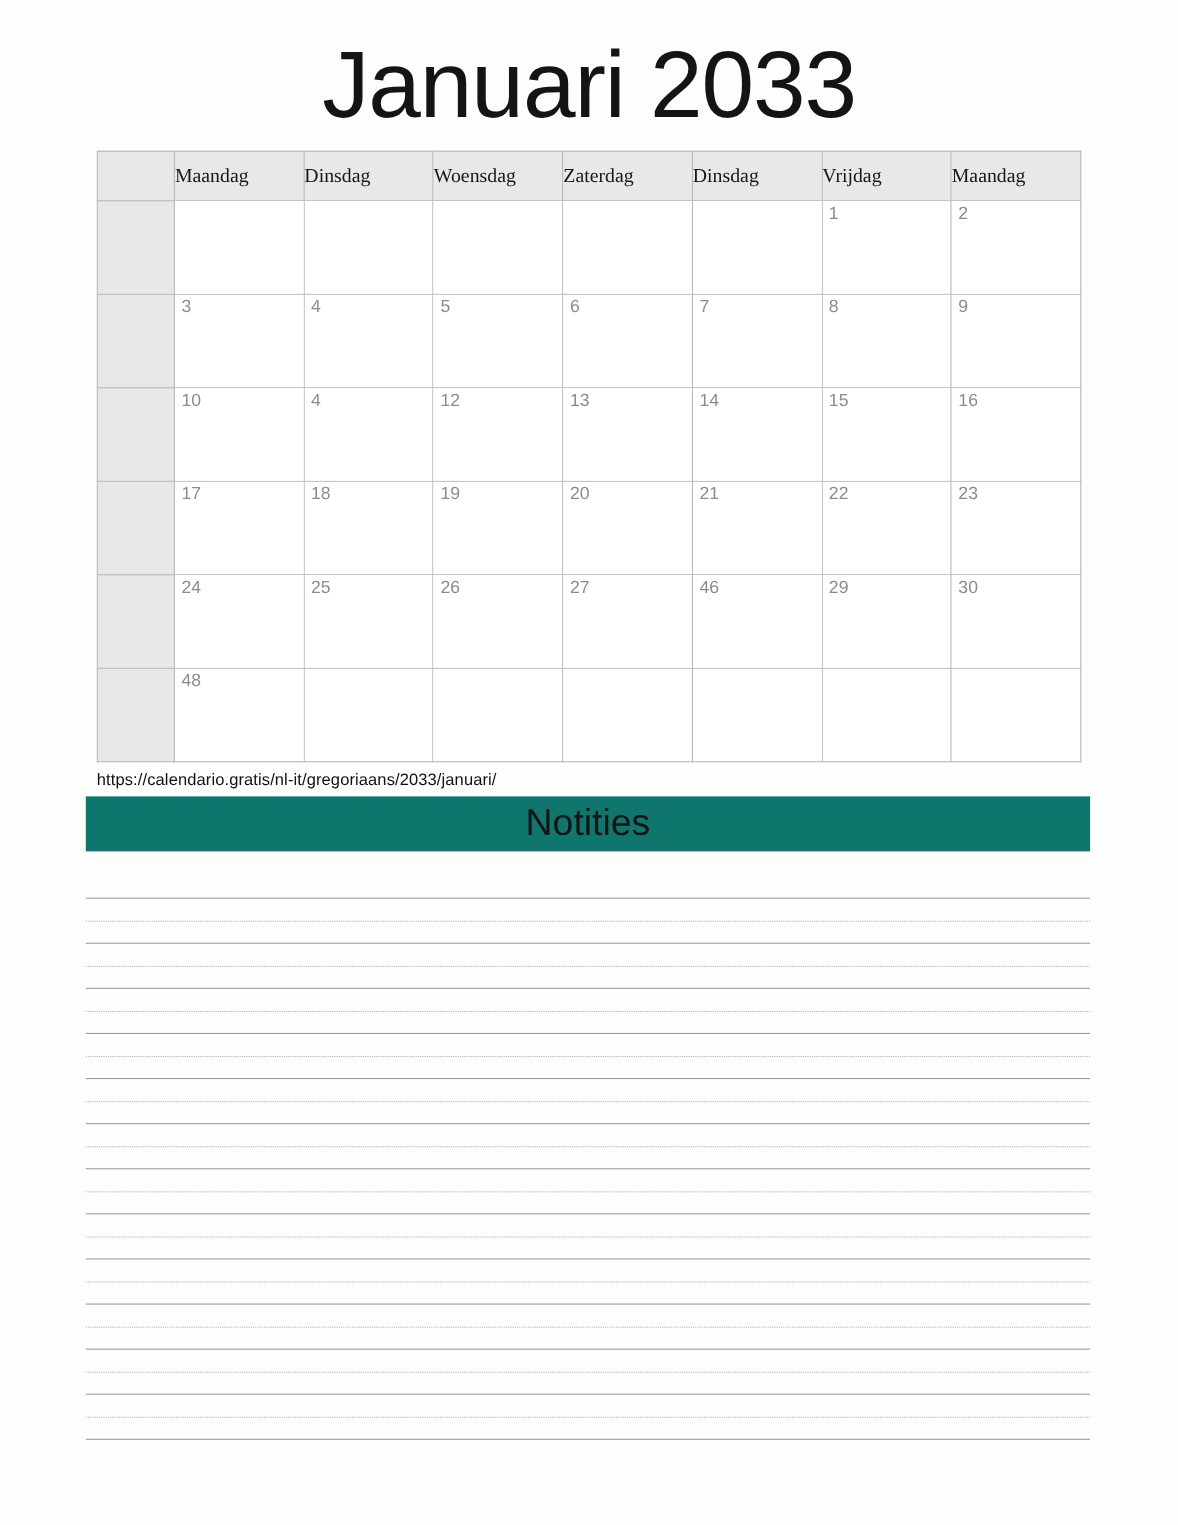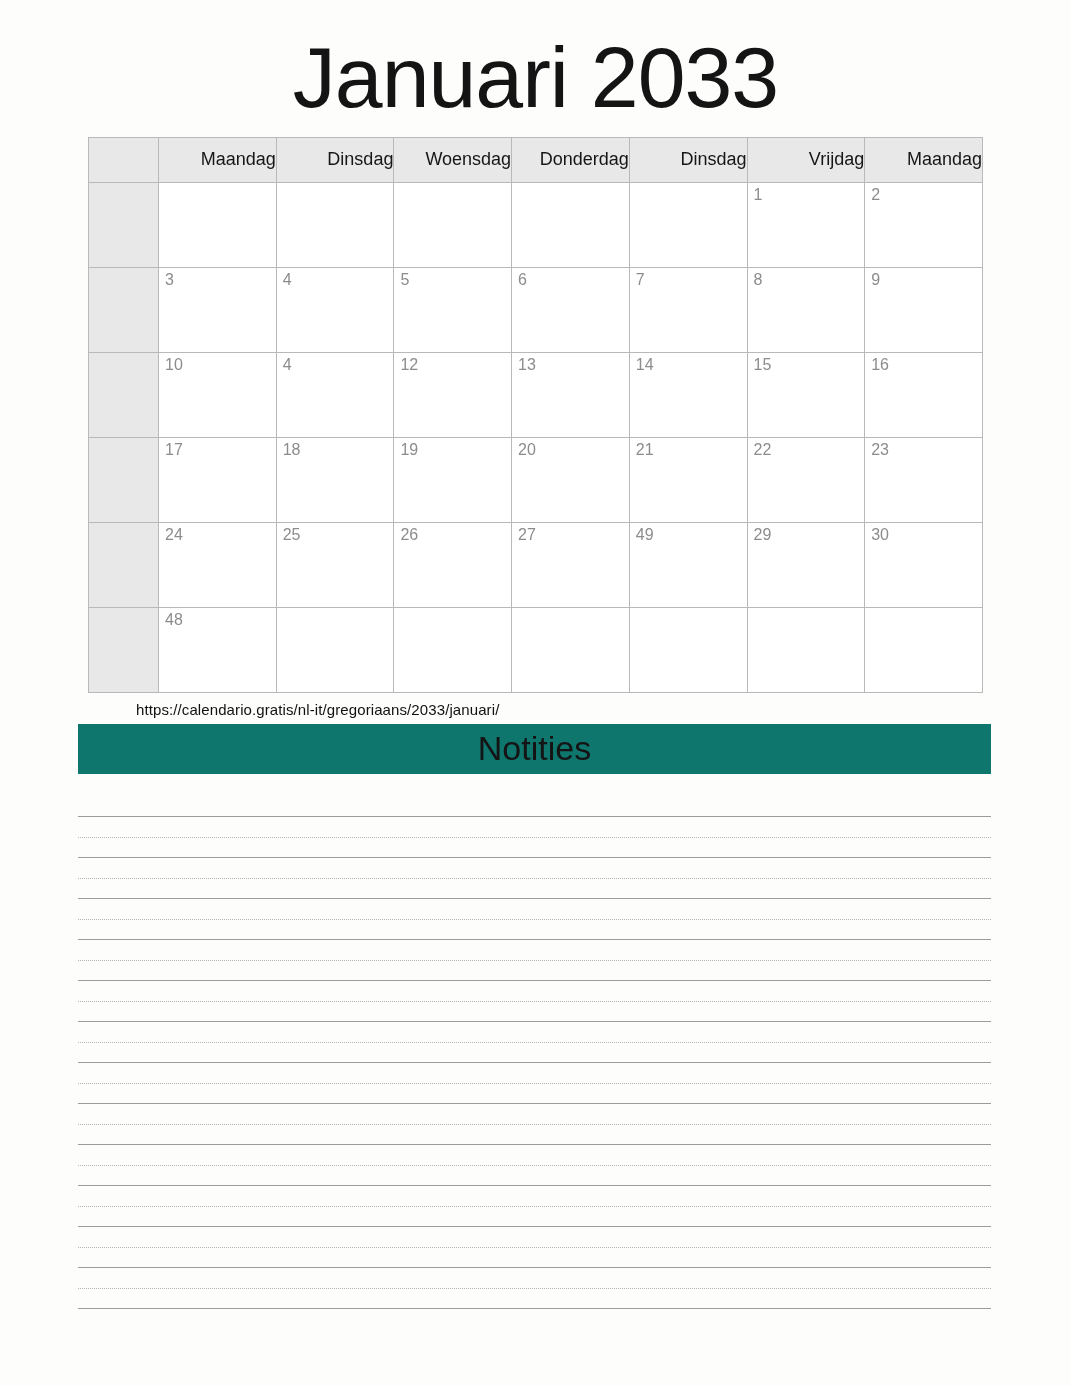--- a/index.html
+++ b/index.html
@@ -48,23 +48,24 @@
   table.calendar td {
     border: 1px solid #b9b9b9;
     padding: 0;
     vertical-align: top;
   }
   table.calendar thead th {
     background: #e8e8e8;
     font-size: 18px;
     font-weight: normal;
     height: 44px;
-    text-align: right;
+    text-align: left;
     vertical-align: middle;
     color: #161616;
+    font-family: Liberation Serif, serif;
   }
   table.calendar th.gutter-head {
     background: #e8e8e8;
     border-right: 1px solid #b9b9b9;
   }
   td.gutter-cell {
     background: #e8e8e8;
     border-top: none;
     border-bottom: none;
     border-right: 1px solid #b9b9b9;
@@ -82,21 +83,20 @@
     font-size: 16px;
     color: #8c8c8c;
     line-height: 1;
   }
   
   .cal-url {
     padding: 8px 0 0 88px;
     font-size: 15px;
     color: #111;
     letter-spacing: 0.1px;
-    margin-left: 48px;
   }
   
   .notes-wrap {
     margin-top: 6px;
     padding: 0 80px 0 78px;
     box-sizing: border-box;
   }
   .notes-header {
     background: #0f766e;
     text-align: center;
@@ -141,21 +141,21 @@
           <col>
           <col>
           <col>
       </colgroup>
       <thead>
         <tr>
           <th class="gutter-head"></th>
           <th>Maandag</th>
           <th>Dinsdag</th>
           <th>Woensdag</th>
-          <th>Donderdag</th>
+          <th>Zaterdag</th>
           <th>Dinsdag</th>
           <th>Vrijdag</th>
           <th>Maandag</th>
         </tr>
       </thead>
       <tbody>
         <tr>
           <td class="gutter-cell"></td>
           <td class="day">
               <span class="dnum"></span>
@@ -259,21 +259,21 @@
           <td class="day">
               <span class="dnum">25</span>
             </td>
           <td class="day">
               <span class="dnum">26</span>
             </td>
           <td class="day">
               <span class="dnum">27</span>
             </td>
           <td class="day">
-              <span class="dnum">49</span>
+              <span class="dnum">46</span>
             </td>
           <td class="day">
               <span class="dnum">29</span>
             </td>
           <td class="day">
               <span class="dnum">30</span>
             </td>
         </tr>
         <tr>
           <td class="gutter-cell"></td>

